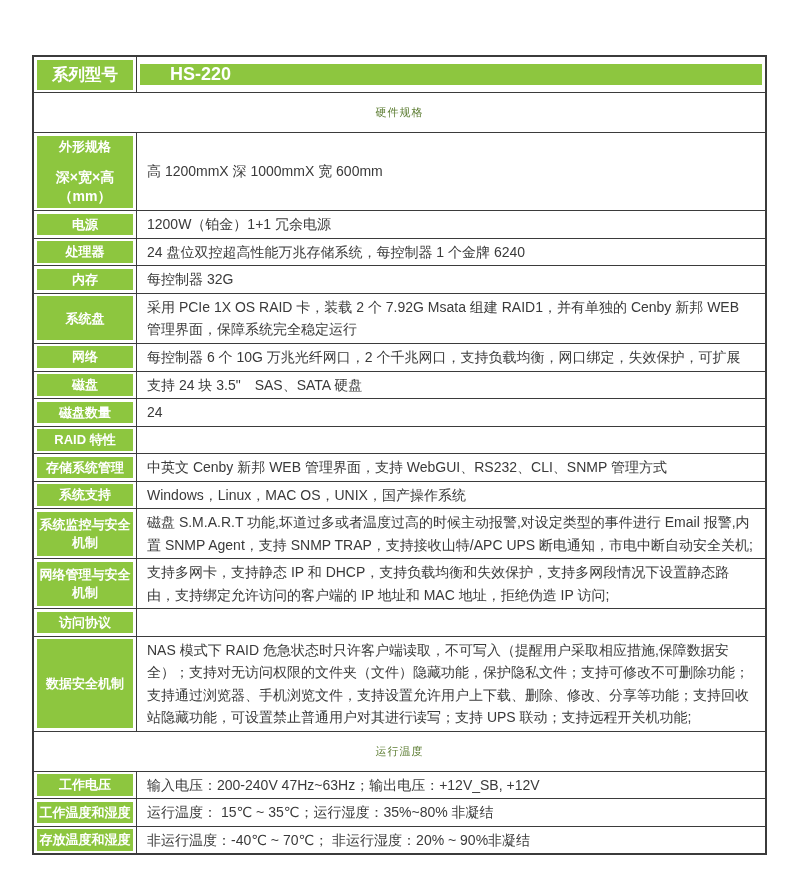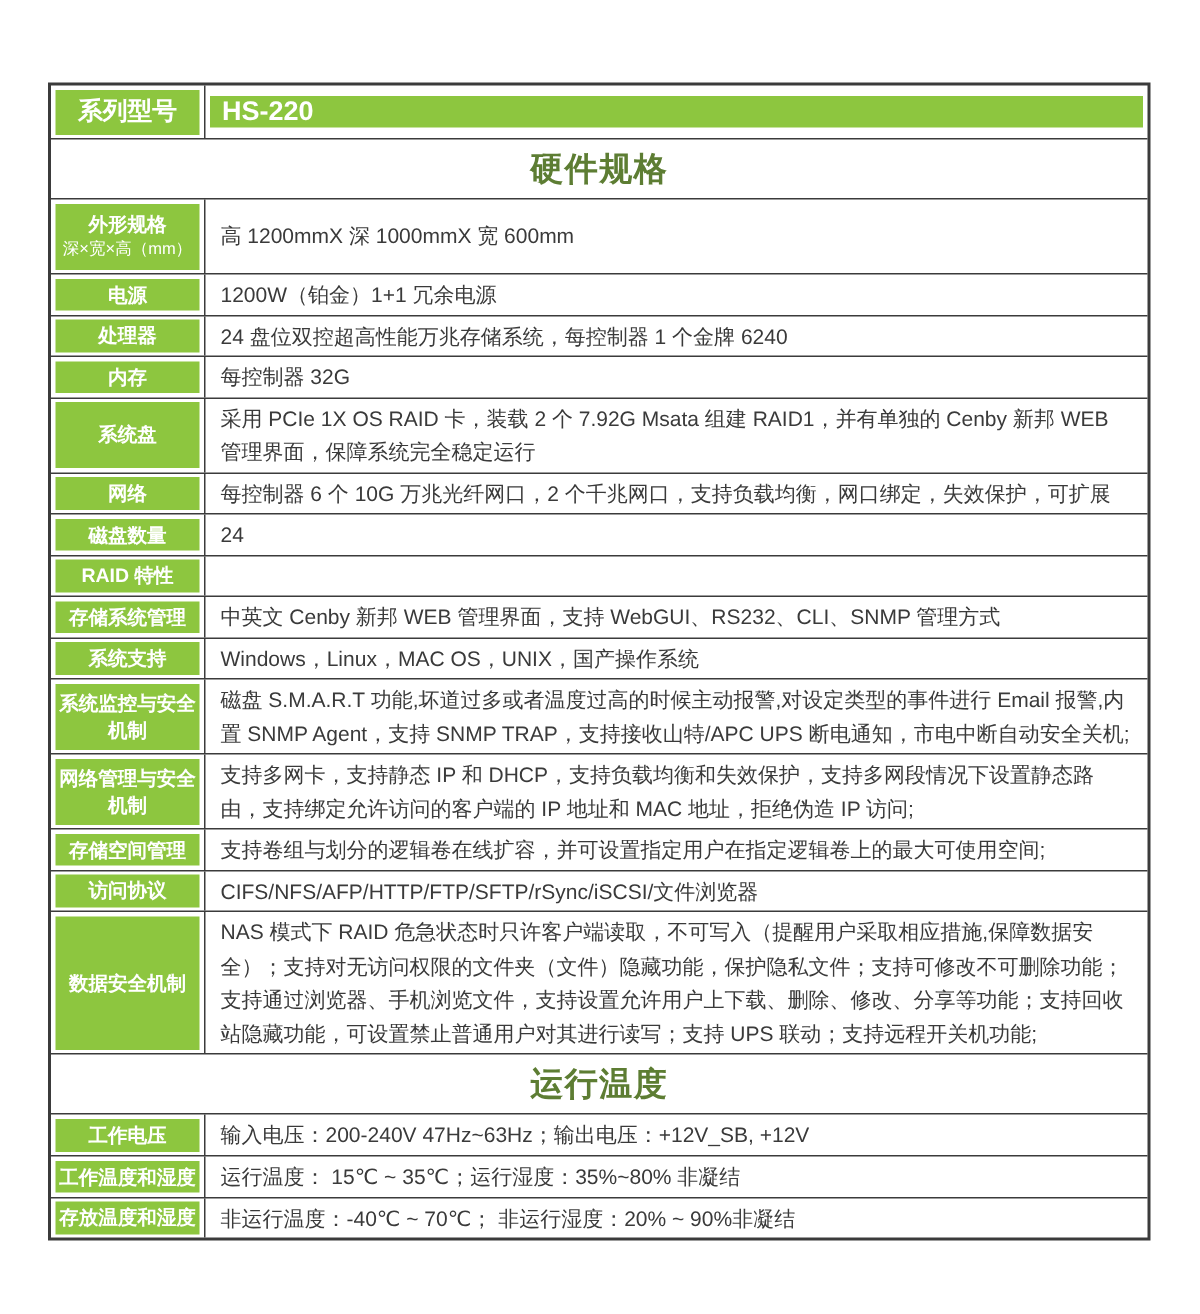--- a/index.html
+++ b/index.html
@@ -43,24 +43,24 @@
     justify-content:center;
     align-items:center;
     text-align:center;
     color:#ffffff;
     font-weight:bold;
     font-size:13px;
     line-height:1.35;
     padding:2px 1px;
   }
   .label-sub{
-    font-size:11px;
-    font-weight:normal;
+    font-size:14px;
+    font-weight:bold;
     display:block;
-    margin-top:1px;
+    margin-top:13px;
   }
   .label-sub:empty{display:none;}
   
   .value-cell{
     flex:1;
     display:flex;
     align-items:center;
     padding:2px 10px;
   }
   .value-text{
@@ -74,32 +74,32 @@
   .model-row .chip{font-size:16.5px;}
   .model-row .value-cell{padding:2.5px 3px;}
   .model-chip{
     background:var(--green);
     flex:1;
     display:flex;
     align-items:center;
     color:#fff;
     font-weight:bold;
     font-size:18px;
-    padding-left:8px;
+    padding-left:30px;
   }
   
   .section-row{
     min-height:40px;
     align-items:center;
     justify-content:center;
   }
   .section-title{
     color:var(--section-green);
-    font-size:22px;
-    font-weight:bold;
+    font-size:11px;
+    font-weight:normal;
     letter-spacing:1px;
   }
   
   .dims-row{min-height:50px;}
 </style>
 </head>
 <body>
 
 <div class="spec-table">
   <div class="row model-row">
@@ -180,20 +180,31 @@
       <div class="chip">
         <span class="label-main">网络</span>
 
       </div>
     </div>
     <div class="value-cell">
       <div class="value-text">每控制器 6 个 10G 万兆光纤网口，2 个千兆网口，支持负载均衡，网口绑定，失效保护，可扩展</div>
     </div>
   </div>
 
+  <div class="row spec-row">
+    <div class="label-cell">
+      <div class="chip">
+        <span class="label-main">磁盘</span>
+
+      </div>
+    </div>
+    <div class="value-cell">
+      <div class="value-text">支持 24 块 3.5"　SAS、SATA 硬盘</div>
+    </div>
+  </div>
 
   <div class="row spec-row">
     <div class="label-cell">
       <div class="chip">
         <span class="label-main">磁盘数量</span>
 
       </div>
     </div>
     <div class="value-cell">
       <div class="value-text">24</div>
@@ -250,41 +261,27 @@
       <div class="chip">
         <span class="label-main">网络管理与安全机制</span>
 
       </div>
     </div>
     <div class="value-cell">
       <div class="value-text">支持多网卡，支持静态 IP 和 DHCP，支持负载均衡和失效保护，支持多网段情况下设置静态路由，支持绑定允许访问的客户端的 IP 地址和 MAC 地址，拒绝伪造 IP 访问;</div>
     </div>
   </div>
 
-  <div class="row spec-row">
-    <div class="label-cell">
-      <div class="chip">
-        <span class="label-main">存储空间管理</span>
-
-      </div>
-    </div>
-    <div class="value-cell">
-      <div class="value-text">支持卷组与划分的逻辑卷在线扩容，并可设置指定用户在指定逻辑卷上的最大可使用空间;</div>
-    </div>
-  </div>
 
   <div class="row spec-row">
     <div class="label-cell">
       <div class="chip">
         <span class="label-main">访问协议</span>
 
       </div>
-    </div>
-    <div class="value-cell">
-      <div class="value-text">CIFS/NFS/AFP/HTTP/FTP/SFTP/rSync/iSCSI/文件浏览器</div>
     </div>
   </div>
 
   <div class="row spec-row">
     <div class="label-cell">
       <div class="chip">
         <span class="label-main">数据安全机制</span>
 
       </div>
     </div>

